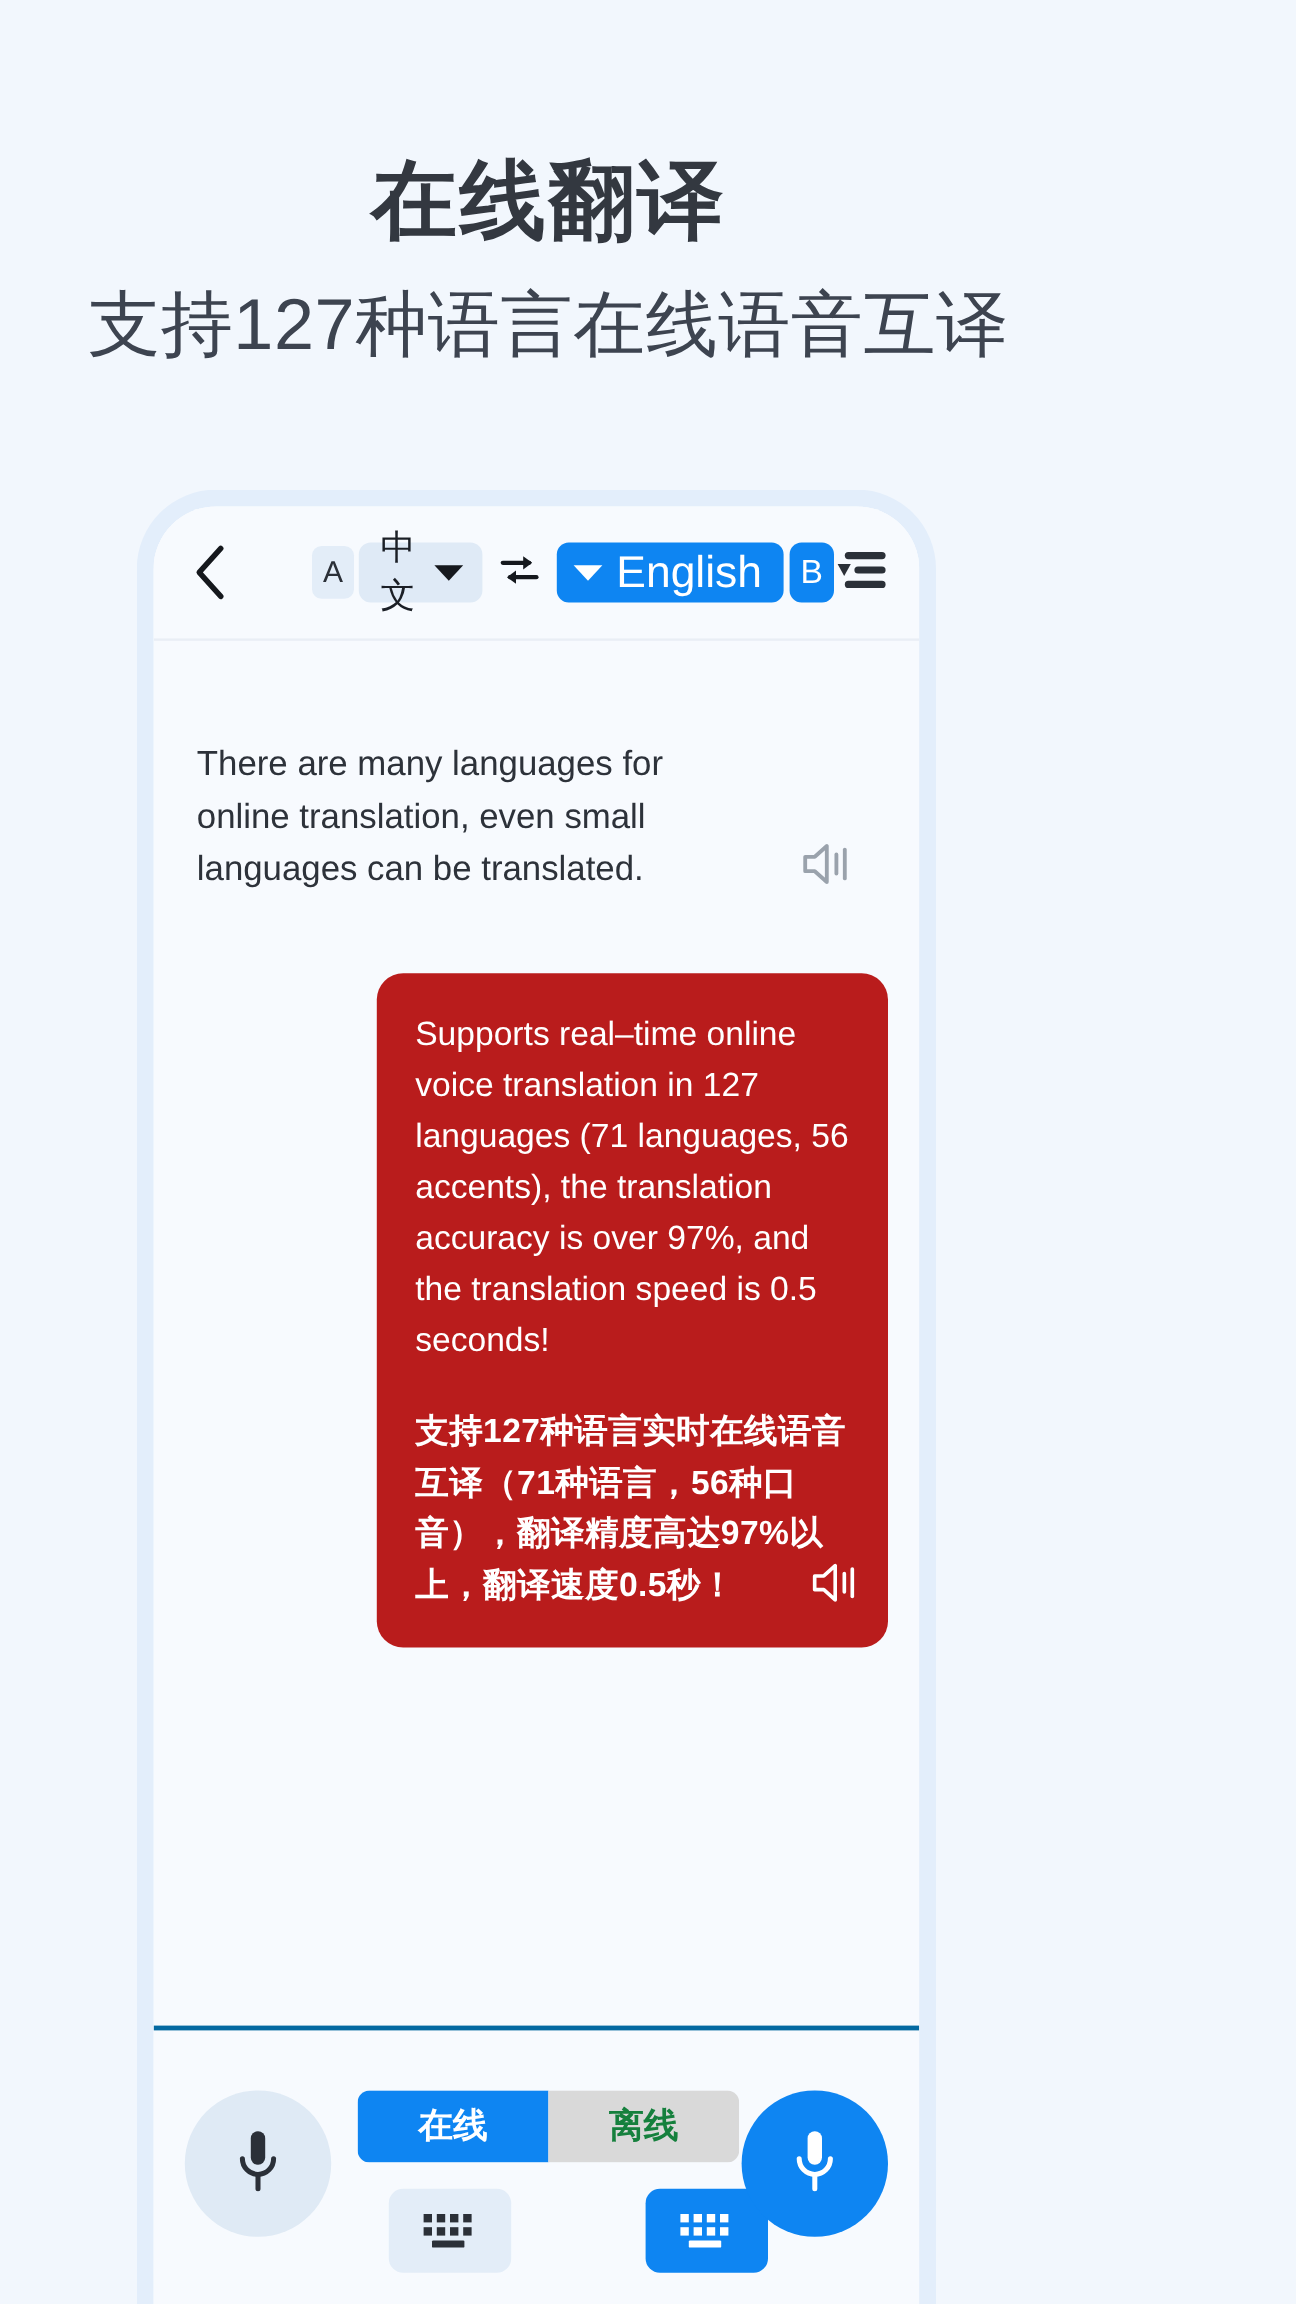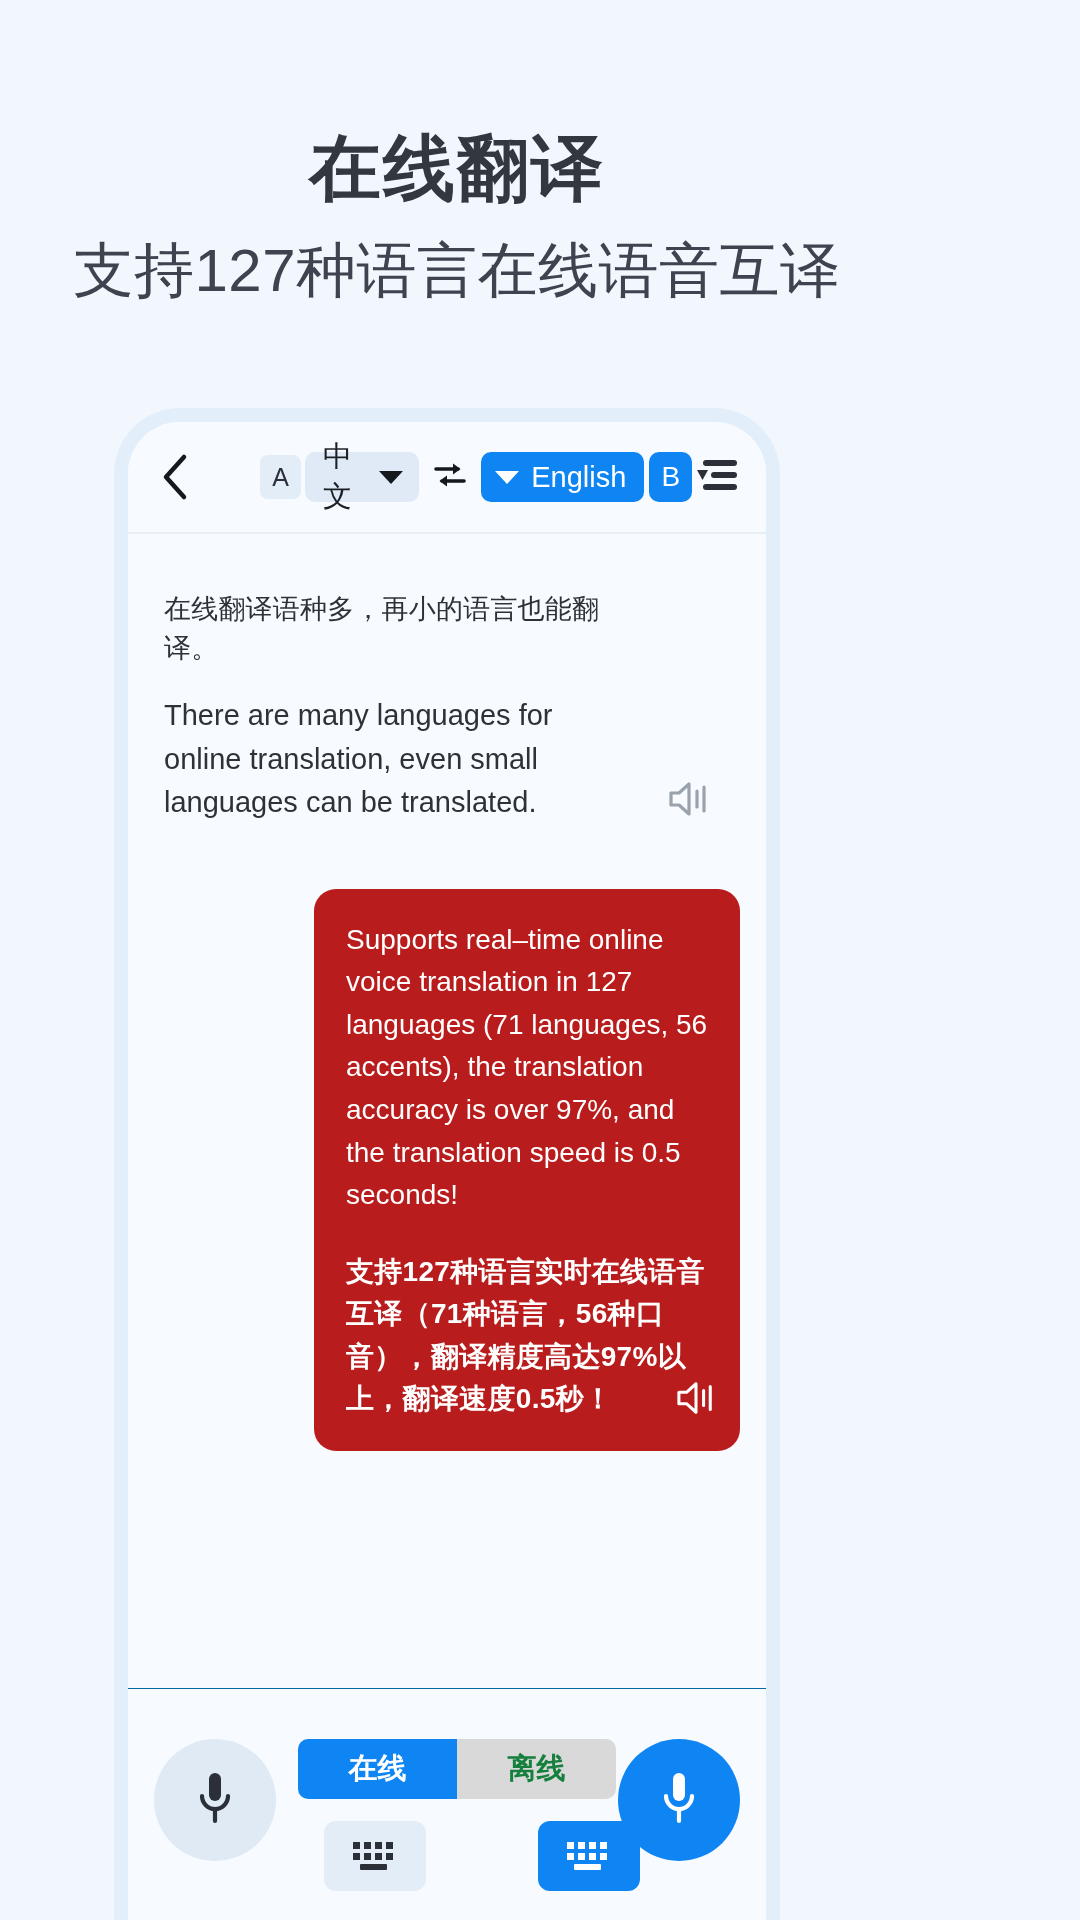--- a/index.html
+++ b/index.html
@@ -105,21 +105,21 @@
 
   .swap-icon { margin: 0 14px; display:flex; align-items:center; }
 
   .lang-pill-dst {
     display: flex; align-items: center; gap: 12px;
     background: #0e85f2;
     border-radius: 10px;
     height: 50px;
     padding: 0 18px 0 14px;
   }
-  .lang-pill-dst .txt { font-size: 29px; color: #ffffff; font-weight: 500; }
+  .lang-pill-dst .txt { font-size: 37px; color: #ffffff; font-weight: 500; }
 
   .lang-b-badge {
     width: 44px; height: 50px;
     background: #0e85f2;
     border-radius: 10px;
     display: flex; align-items: center; justify-content: center;
     font-size: 28px; color: #ffffff;
     margin-left: 5px;
   }
 
@@ -193,21 +193,21 @@
   .speaker-right {
     position: absolute;
     right: 22px;
     bottom: 30px;
   }
 
   
   .bottom-bar {
     position: relative;
     flex: 0 0 232px;
-    border-top: 1px solid #0369a1;
+    border-top: 4px solid #0369a1;
     background: #f7fafe;
   }
 
   .mic-round-left {
     position: absolute;
     left: 26px;
     top: 50px;
     width: 122px; height: 122px;
     border-radius: 50%;
     background: #dfeaf5;
@@ -320,21 +320,20 @@
               <rect x="8" y="29" width="34" height="6" rx="3" fill="#2b3038"></rect>
               <path d="M2 15 L13 15 L7.5 25 Z" fill="#2b3038"></path>
             </svg>
           </span>
         </div>
       </div>
 
       <div class="convo">
 
         <div class="msg-left">
-          <div class="cn">在线翻译语种多，再小的语言也能翻译。</div>
           <div class="en">There are many languages for online translation, even small languages can be translated.</div>
           <div class="speaker-left">
             <span>
               <svg width="46" height="40" viewBox="0 0 46 40">
                 <path d="M5 14 H13 L23 5 V35 L13 26 H5 Z" fill="none" stroke="#9aa2ac" stroke-width="3.2" stroke-linejoin="round"></path>
                 <path d="M31 12 L31 28" stroke="#9aa2ac" stroke-width="3.2" stroke-linecap="round"></path>
                 <path d="M38 8 L38 32" stroke="#9aa2ac" stroke-width="3.2" stroke-linecap="round"></path>
               </svg>
             </span>
           </div>

